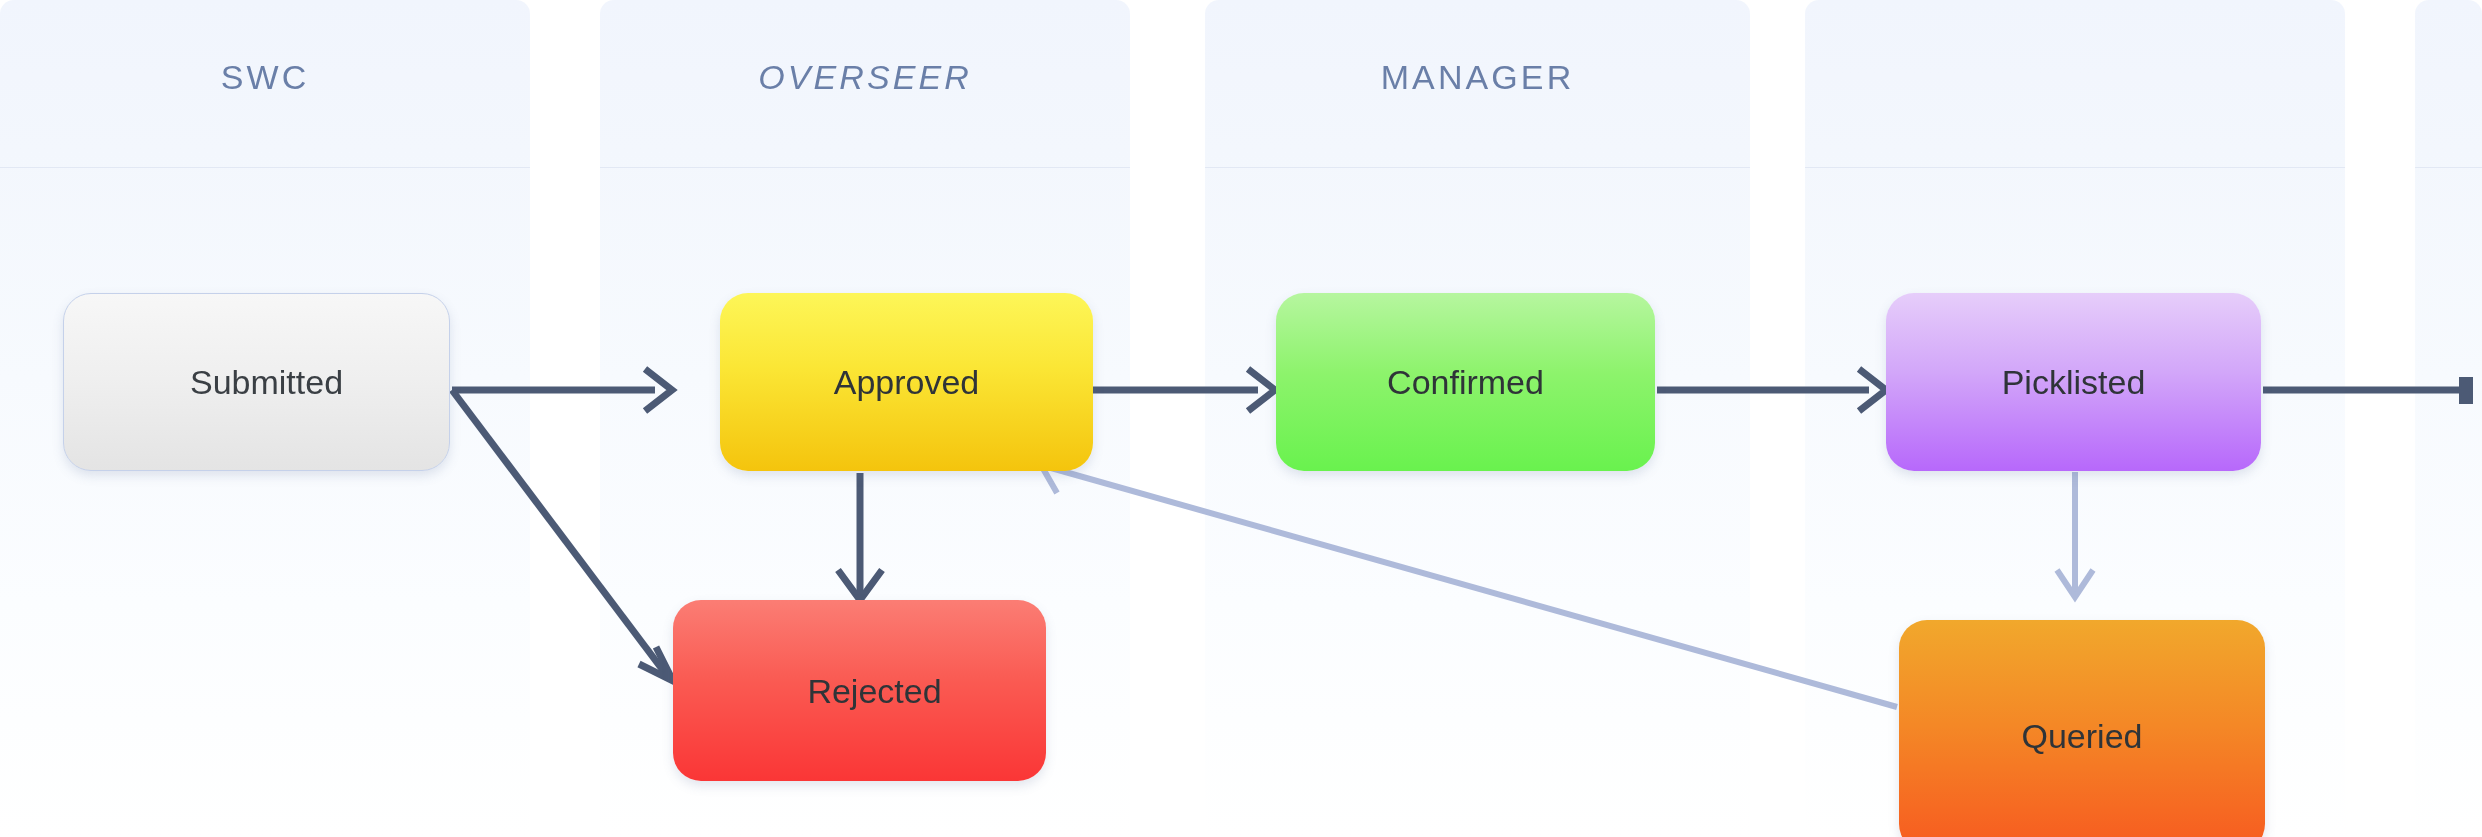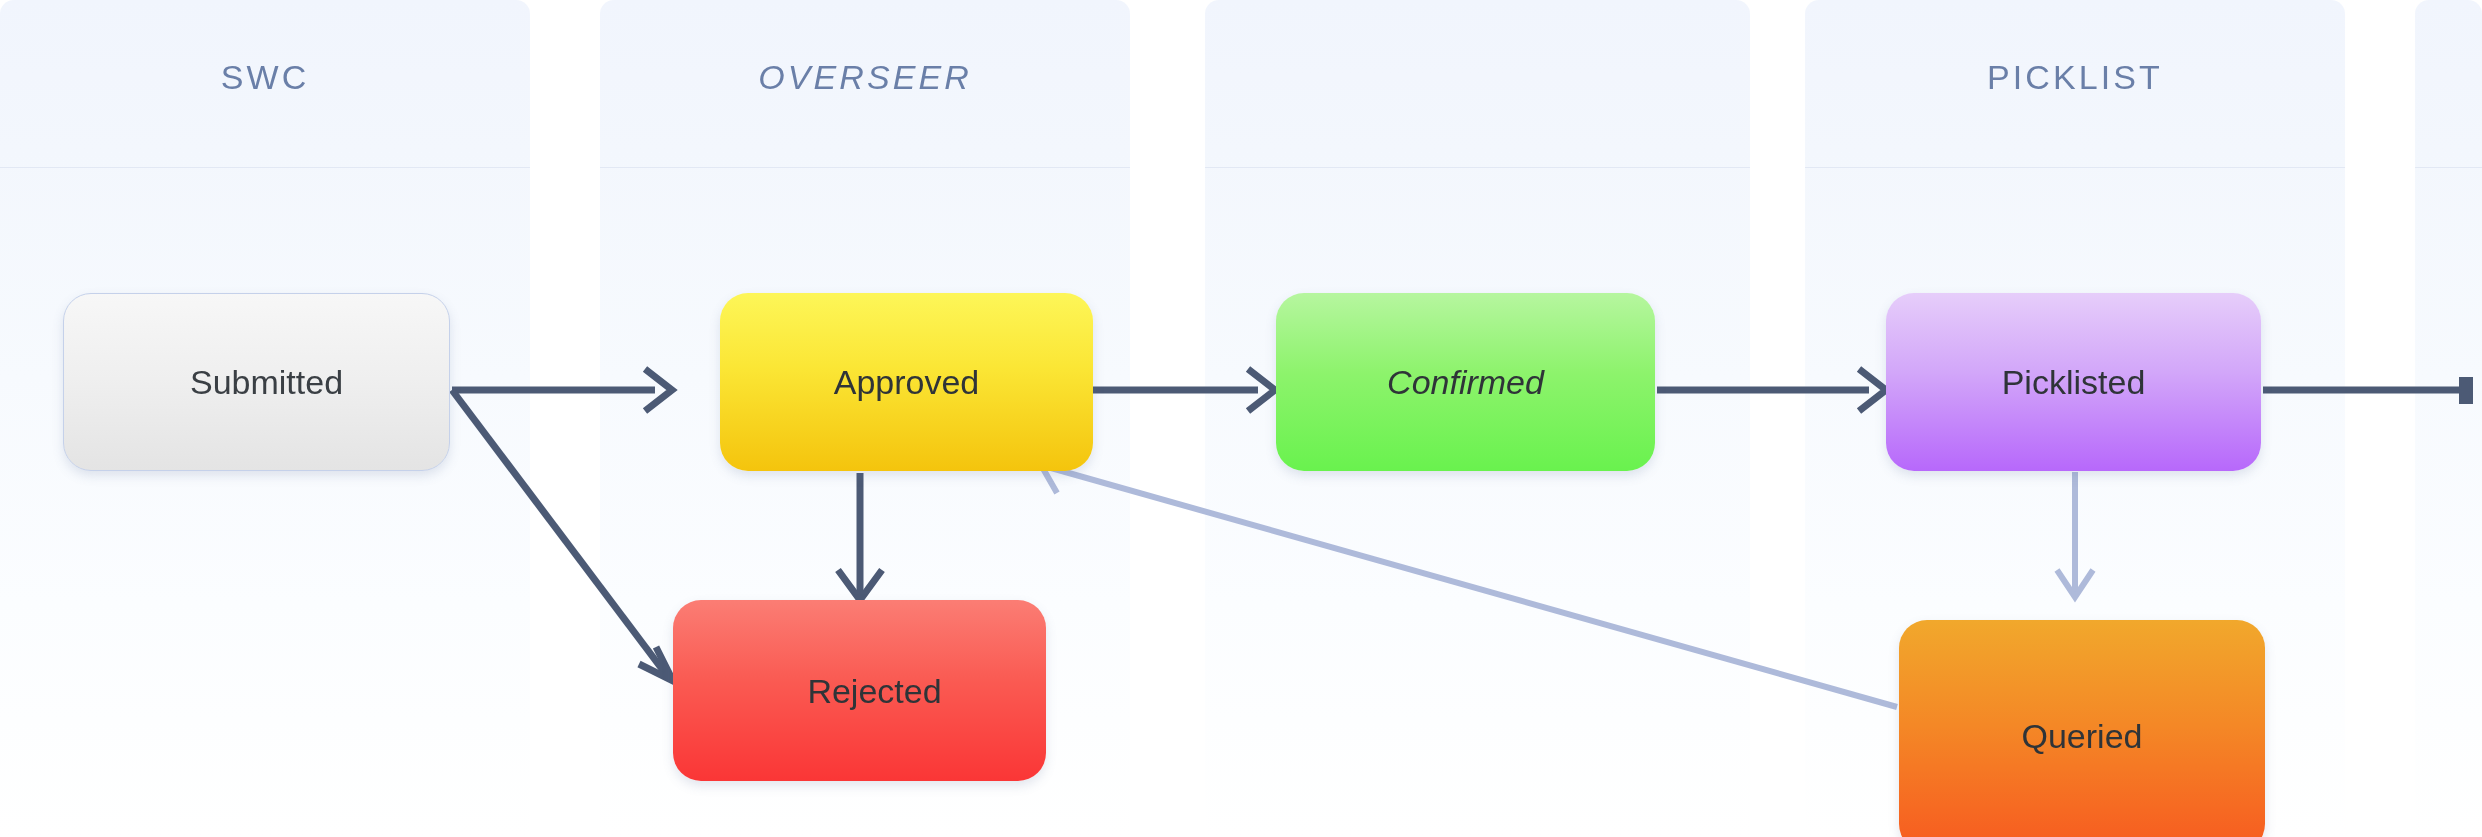--- a/index.html
+++ b/index.html
@@ -21,21 +21,21 @@
   
   .node{position:absolute;border-radius:28px;display:flex;align-items:center;
         justify-content:center;box-sizing:border-box;
         box-shadow:0 5px 11px rgba(86,104,148,.17);}
   .node span{font-size:34px;color:#2f3438;line-height:1;}
 
   .n-submitted{background:linear-gradient(180deg,#f7f7f7 0%,#efefef 48%,#e4e4e4 100%);
                border:1.5px solid #c5d1ea;padding-left:20px;}
   .n-submitted span{color:#3a3f44;}
   .n-approved {background:linear-gradient(180deg,#fdf658 0%,#fbe635 42%,#f4c40d 100%);}
-  .n-confirmed{background:linear-gradient(180deg,#b6f69f 0%,#8df36c 45%,#69f24e 100%);font-style:italic;}
+  .n-confirmed{background:linear-gradient(180deg,#b6f69f 0%,#8df36c 45%,#69f24e 100%);}
   .n-picklisted{background:linear-gradient(180deg,#e6cdfa 0%,#d2a6f9 45%,#b768fb 100%);}
   .n-rejected {background:linear-gradient(180deg,#fb7d74 0%,#fa5a52 45%,#fa3636 100%);}
   .n-queried  {background:linear-gradient(180deg,#f1a82c 0%,#f48826 45%,#f75a20 100%);}
 
   
   #edges{position:absolute;left:0;top:0;width:2482px;height:837px;overflow:visible;}
 </style>
 </head>
 <body>
 
@@ -49,27 +49,27 @@
   </div>
 
   <div class="lane" style="left:600px;width:530px;font-style:italic;">
     <div class="lane-head">
       <div class="lane-title">OVERSEER</div>
     </div>
     <div class="lane-rule"></div>
   </div>
 
   <div class="lane" style="left:1205px;width:545px;">
+    <div class="lane-head">
+      <div class="lane-title">MANAGER</div>
+    </div>
     <div class="lane-rule"></div>
   </div>
 
   <div class="lane" style="left:1805px;width:540px;">
-    <div class="lane-head">
-      <div class="lane-title">PICKLIST</div>
-    </div>
     <div class="lane-rule"></div>
   </div>
 
   <div class="lane" style="left:2415px;width:67px;">
     <div class="lane-head"></div>
     <div class="lane-rule"></div>
   </div>
 
   <svg id="edges" viewBox="0 0 2482 837" width="2482" height="837">
 

